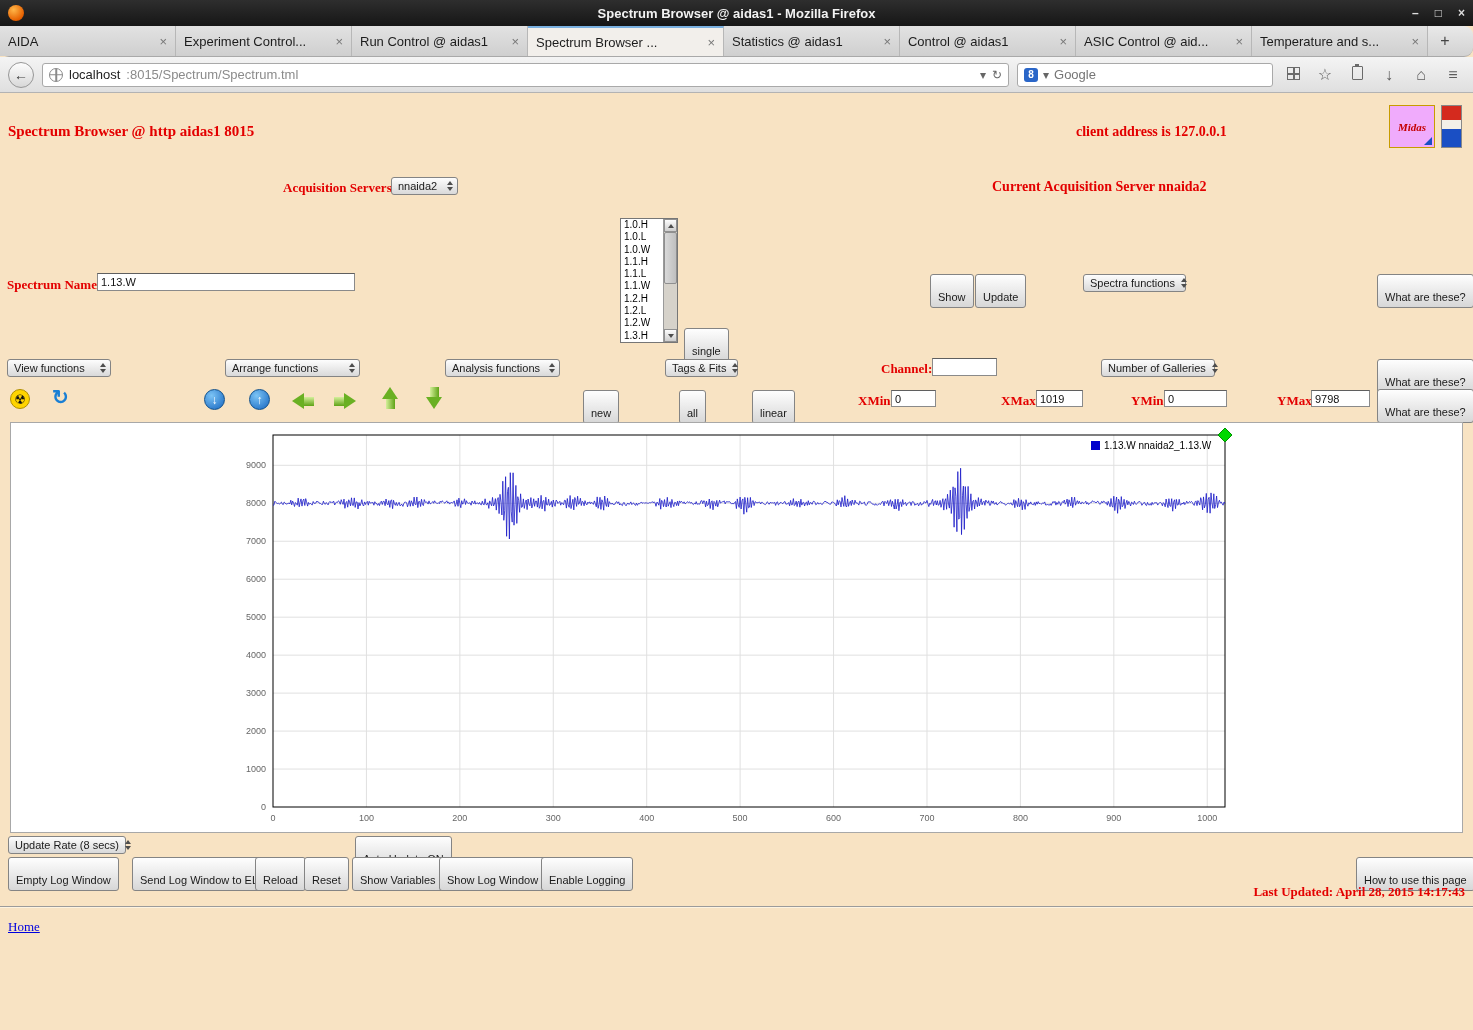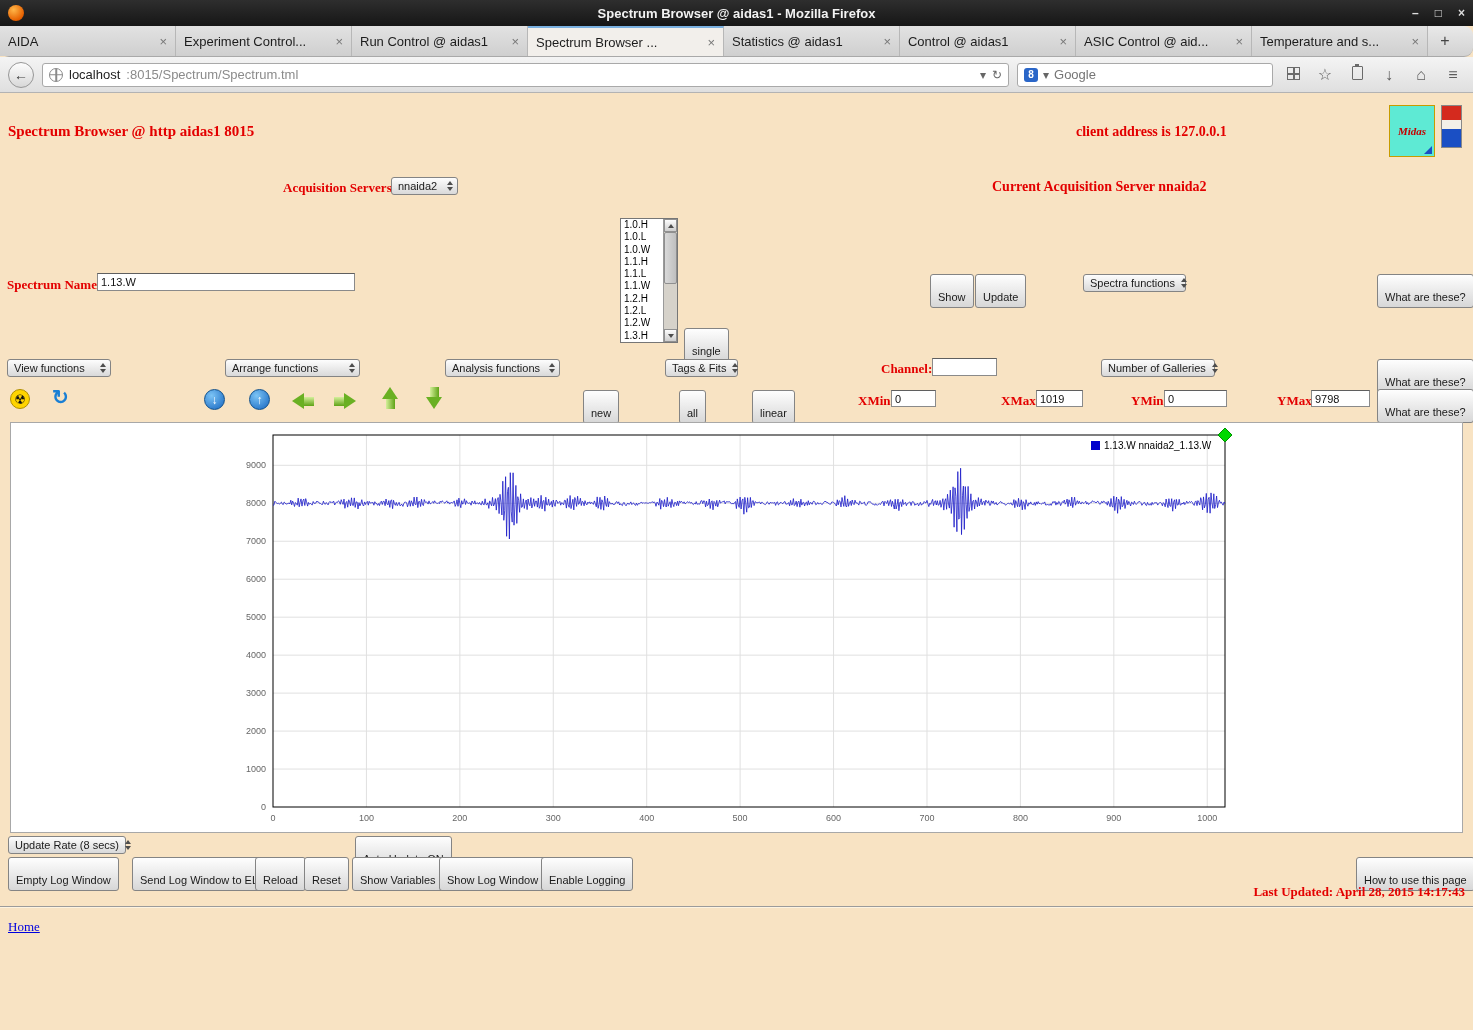--- a/index.html
+++ b/index.html
@@ -49,21 +49,21 @@
   .grid-icon::before { content:""; position:absolute; left:50%; top:0; bottom:0; width:1.5px; background:#6a6a6a; }
   .grid-icon::after { content:""; position:absolute; top:50%; left:0; right:0; height:1.5px; background:#6a6a6a; }
   .clip-icon { width:11px; height:14px; border:1.5px solid #6a6a6a; border-radius:1px; position:relative; display:inline-block; }
   .clip-icon::before { content:""; position:absolute; top:-3px; left:2px; width:4px; height:3px; background:#6a6a6a; }
 
   
   .page { position:relative; width:1473px; height:937px; background:#f8e3c3; }
   .rtitle { font:bold 15px "Liberation Serif",serif; color:#e30000; white-space:nowrap; }
   .rlabel { font:bold 13px "Liberation Serif",serif; color:#e30000; white-space:nowrap; }
 
-  .midas-logo { width:46px; height:52px; background:#5eead4; border:1px solid #c79b00; position:relative;
+  .midas-logo { width:46px; height:43px; background:#f0abfc; border:1px solid #c79b00; position:relative;
     display:flex; align-items:center; justify-content:center; }
   .midas-logo span { font:bold italic 11px "Liberation Serif",serif; color:#c40000; }
   .midas-logo::after { content:""; position:absolute; right:2px; bottom:2px; width:0; height:0;
     border-left:8px solid transparent; border-bottom:8px solid #1a4fc4; }
   .second-logo { width:21px; height:43px; border:1px solid #888;
     background:linear-gradient(180deg,#d42a1e 0 34%, #f3f0e8 34% 56%, #1a4fc4 56% 100%); }
 
   .btn { font:11px "Liberation Sans",sans-serif; color:#1a1a1a; background:linear-gradient(#fefefe,#d7d7d7);
     border:1px solid #848484; border-radius:3px; height:18px; padding:16px 7px; white-space:nowrap; }
   .txt { border:1px solid #8a8a8a; border-top-color:#5f5f5f; background:#fff; font:11px "Liberation Sans",sans-serif;

